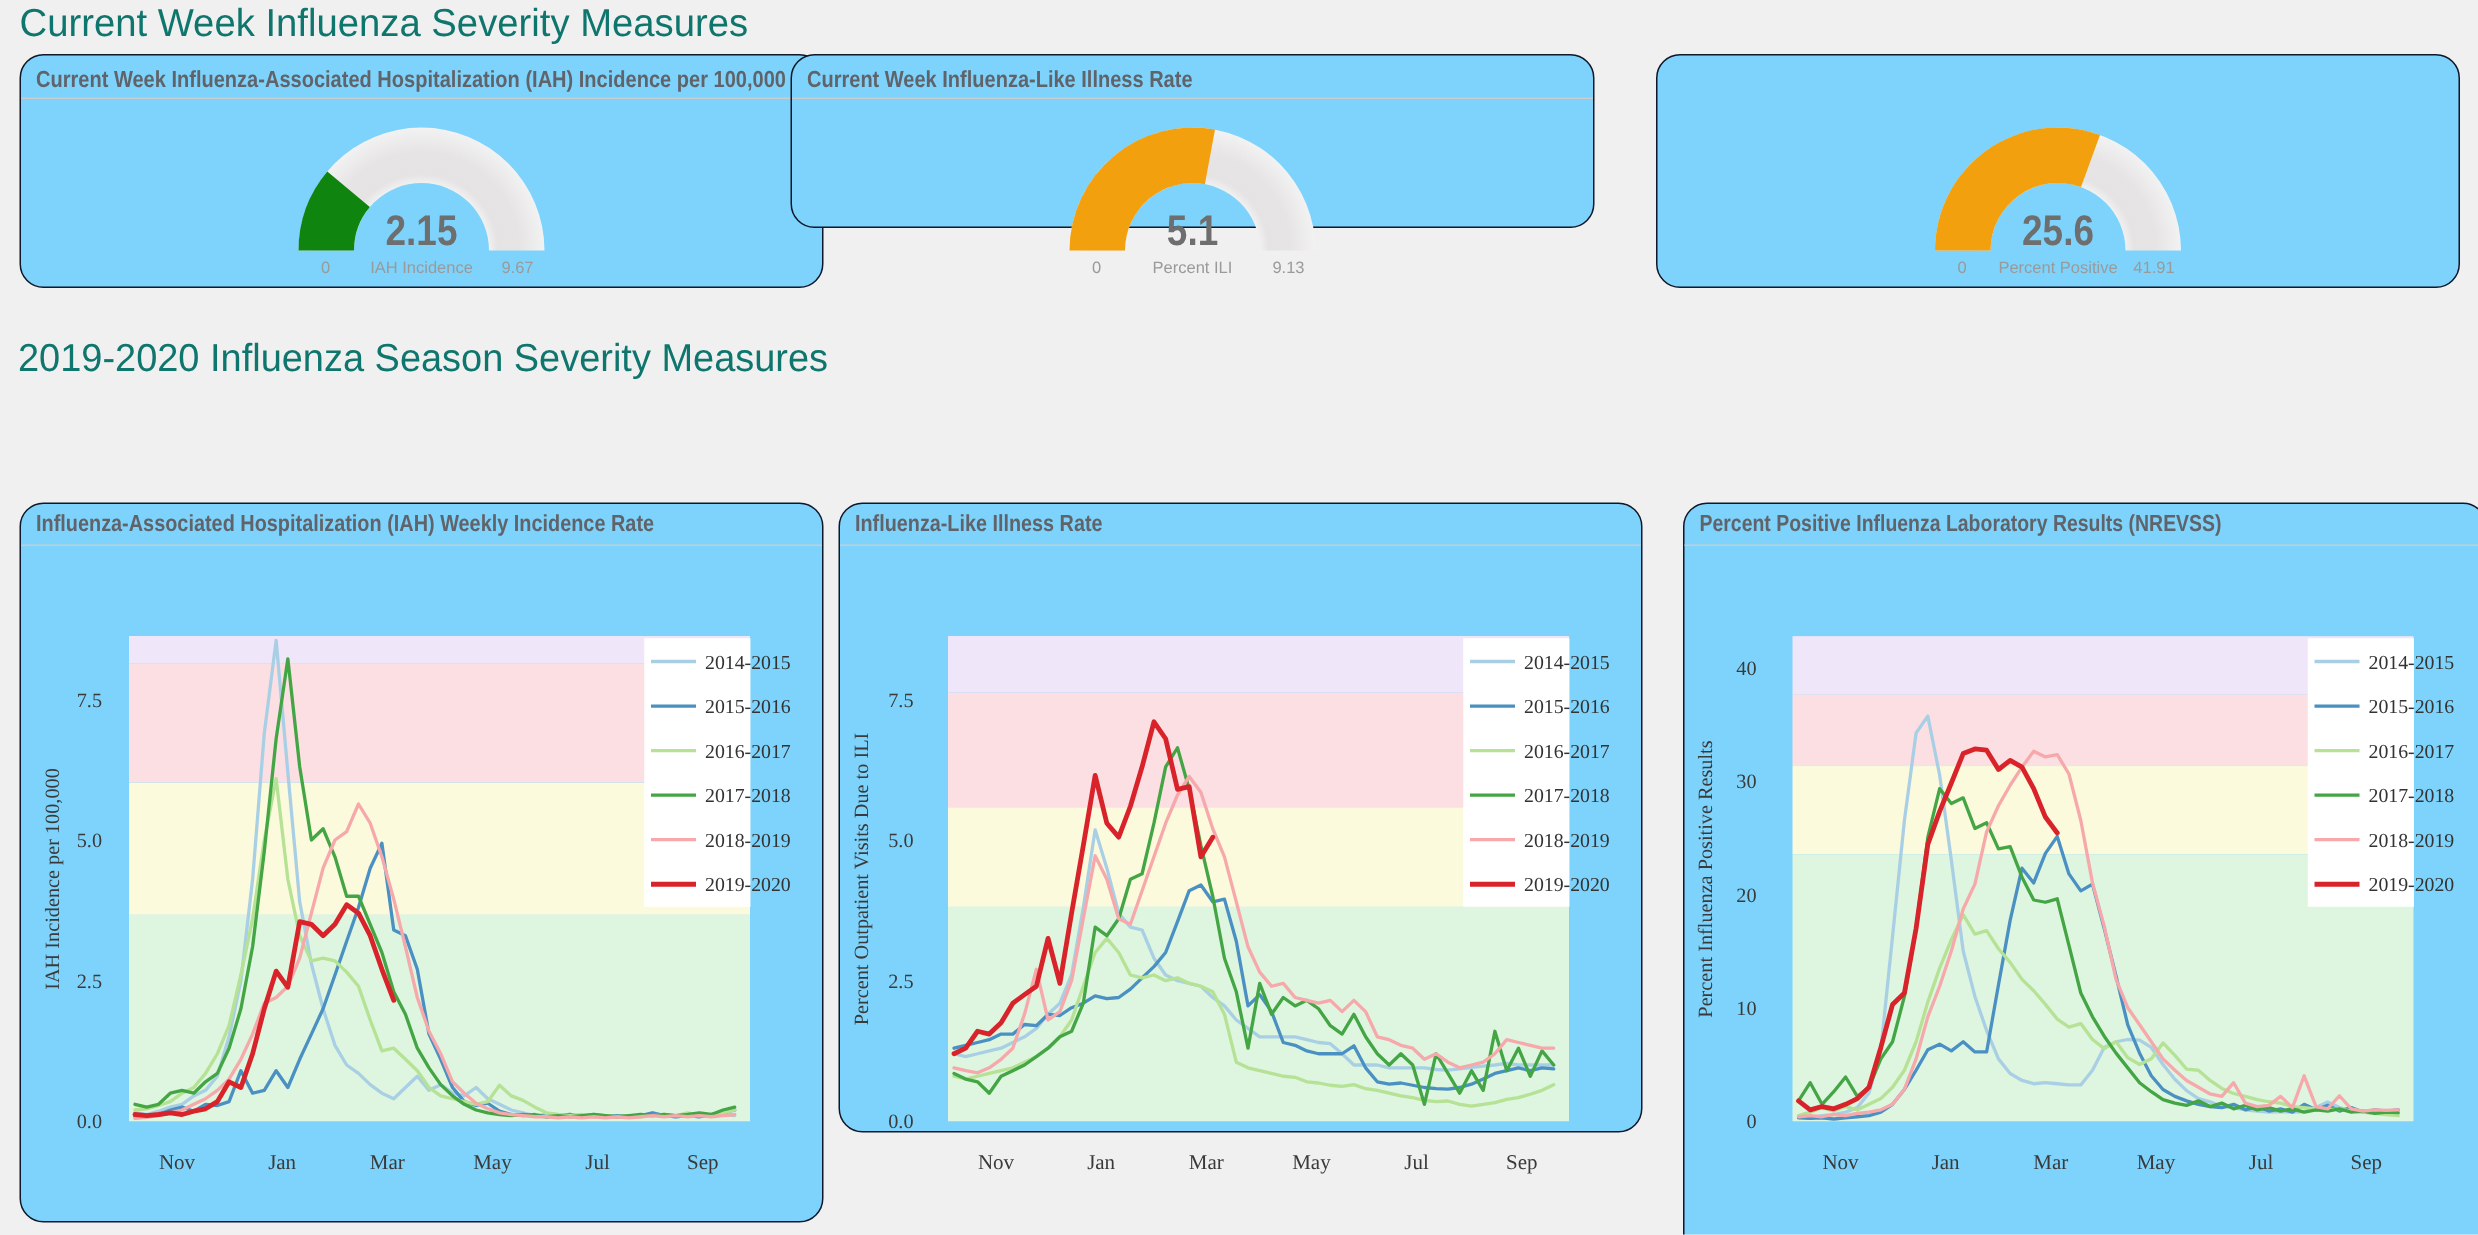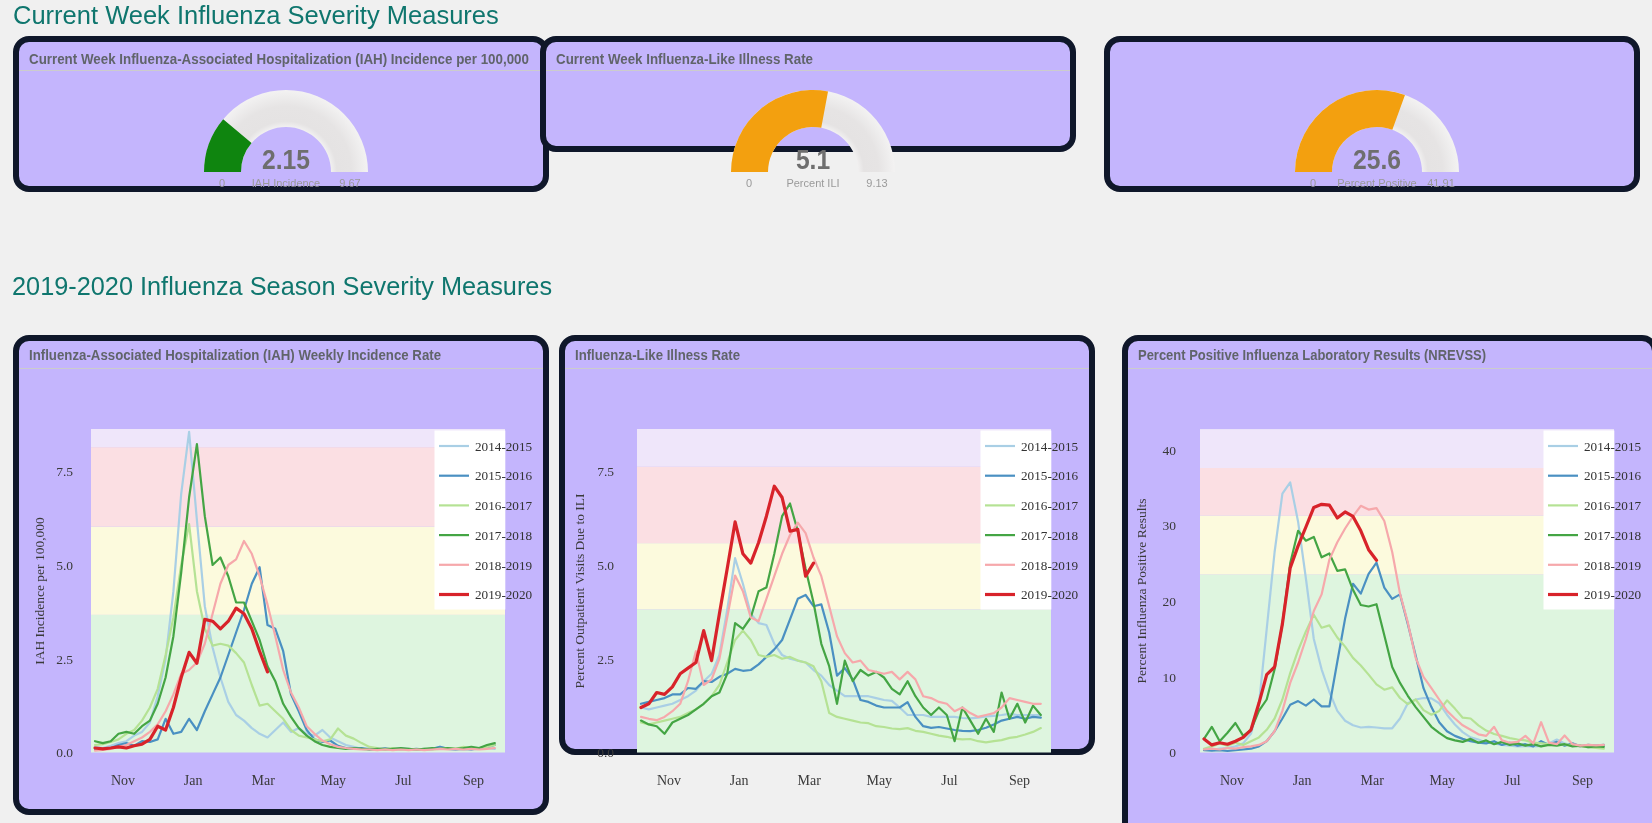--- a/index.html
+++ b/index.html
@@ -1,17 +1,17 @@
 <!DOCTYPE html>
 <html><head><meta charset="utf-8"><style>
 * { margin:0; padding:0; box-sizing:border-box; }
 html,body { width:1652px; height:823px; background:#f0f0f0; overflow:hidden;
   font-family:"Liberation Sans",sans-serif; position:relative; }
 .h1 { position:absolute; font-size:26px; font-weight:400; color:#0f766e; letter-spacing:0; }
-.panel { position:absolute; width:536px; background:#c4b5fd; border:6px solid #0f172a;
+.panel { position:absolute; width:536px; background:#7dd3fc; border:1px solid #0f172a;
   border-radius:16px; }
 .ptitle { height:29px; border-bottom:1px solid #cccccc; padding:8px 10px 0 10px;
   font-size:15.5px; font-weight:bold; color:#60646a; white-space:nowrap; overflow:hidden; }
 .ptitle2 { height:28px; border-bottom:1px solid #cccccc; padding:4.5px 10px 0 10px;
   font-size:15.5px; font-weight:bold; color:#60646a; white-space:nowrap; overflow:hidden; }
 </style></head><body>
 <div class="h1" style="left:12.5px; top:0px;"><span style="display:inline-block;transform:scaleX(0.981);transform-origin:0 50%;">Current Week Influenza Severity Measures</span></div>
 <div class="panel" style="left:13px; top:36px; height:156px;">
 <div class="ptitle"><span style="display:inline-block;transform:scaleX(0.8616);transform-origin:0 50%;">Current Week Influenza-Associated Hospitalization (IAH) Incidence per 100,000</span></div>
 <svg width="534" height="126" style="position:absolute;left:0;top:29px">
@@ -25,21 +25,21 @@
         </radialGradient>
       </defs>
 <path d="M 185.0 101.0 A 82.0 82.0 0 0 1 349.0 101.0 L 312.0 101.0 A 45.0 45.0 0 0 0 222.0 101.0 Z" fill="url(#gg4351)"></path>
 <path d="M 185.00 101.00 A 82.0 82.0 0 0 1 204.20 48.27 L 232.54 72.06 A 45.0 45.0 0 0 0 222.00 101.00 Z" fill="#0f850f"></path>
 <text x="0" y="0" text-anchor="middle" font-size="28.5" font-weight="bold" fill="#6e6e6e" font-family="Liberation Sans,sans-serif" transform="translate(267.0,97.5) scale(0.865,1)">2.15</text>
 <text x="203.0" y="116" text-anchor="middle" font-size="11" fill="#9a9a9a" font-family="Liberation Sans,sans-serif">0</text>
 <text x="267.0" y="116" text-anchor="middle" font-size="11" fill="#9a9a9a" font-family="Liberation Sans,sans-serif">IAH Incidence</text>
 <text x="331.0" y="116" text-anchor="middle" font-size="11" fill="#9a9a9a" font-family="Liberation Sans,sans-serif">9.67</text>
 </svg>
 </div>
-<div class="panel" style="left:540px; top:36px; height:116px;">
+<div class="panel" style="left:527px; top:36px; height:116px;">
 <div class="ptitle"><span style="display:inline-block;transform:scaleX(0.8607);transform-origin:0 50%;">Current Week Influenza-Like Illness Rate</span></div>
 <svg width="534" height="126" style="position:absolute;left:0;top:29px">
 <defs>
         <radialGradient id="gg4733" gradientUnits="userSpaceOnUse" cx="267.0" cy="101.0" r="82.0">
           <stop offset="0.55" stop-color="#f1f0f0"></stop>
           <stop offset="0.62" stop-color="#e5e3e3"></stop>
           <stop offset="0.80" stop-color="#e6e4e4"></stop>
           <stop offset="0.94" stop-color="#efeeee"></stop>
           <stop offset="1" stop-color="#f3f2f2"></stop>
         </radialGradient>
@@ -64,21 +64,21 @@
         </radialGradient>
       </defs>
 <path d="M 185.0 101.0 A 82.0 82.0 0 0 1 349.0 101.0 L 312.0 101.0 A 45.0 45.0 0 0 0 222.0 101.0 Z" fill="url(#gg1718)"></path>
 <path d="M 185.00 101.00 A 82.0 82.0 0 0 1 294.98 23.92 L 282.35 58.70 A 45.0 45.0 0 0 0 222.00 101.00 Z" fill="#f3a00f"></path>
 <text x="0" y="0" text-anchor="middle" font-size="28.5" font-weight="bold" fill="#6e6e6e" font-family="Liberation Sans,sans-serif" transform="translate(267.0,97.5) scale(0.865,1)">25.6</text>
 <text x="203.0" y="116" text-anchor="middle" font-size="11" fill="#9a9a9a" font-family="Liberation Sans,sans-serif">0</text>
 <text x="267.0" y="116" text-anchor="middle" font-size="11" fill="#9a9a9a" font-family="Liberation Sans,sans-serif">Percent Positive</text>
 <text x="331.0" y="116" text-anchor="middle" font-size="11" fill="#9a9a9a" font-family="Liberation Sans,sans-serif">41.91</text>
 </svg>
 </div>
-<div class="h1" style="left:12px; top:223px;margin-top:48px;"><span style="display:inline-block;transform:scaleX(0.973);transform-origin:0 50%;">2019-2020 Influenza Season Severity Measures</span></div>
+<div class="h1" style="left:12px; top:223px;"><span style="display:inline-block;transform:scaleX(0.973);transform-origin:0 50%;">2019-2020 Influenza Season Severity Measures</span></div>
 <div class="panel" style="left:13px; top:335px; height:480px;">
 <div class="ptitle2"><span style="display:inline-block;transform:scaleX(0.8548);transform-origin:0 50%;">Influenza-Associated Hospitalization (IAH) Weekly Incidence Rate</span></div>
 <svg width="534" height="450" style="position:absolute;left:0;top:29px">
 <rect x="72.0" y="59.0" width="414.0" height="18.3" fill="#efe6fa"></rect>
 <rect x="72.0" y="77.2" width="414.0" height="79.5" fill="#fbdfe3"></rect>
 <rect x="72.0" y="156.8" width="414.0" height="88.1" fill="#fcfadd"></rect>
 <rect x="72.0" y="244.9" width="414.0" height="137.6" fill="#def5df"></rect>
 <polyline points="76.0,376.9 83.8,378.0 91.7,375.8 99.5,373.1 107.4,371.2 115.2,365.6 123.0,361.9 130.9,352.5 138.7,326.2 146.6,288.8 154.4,221.2 162.2,123.8 170.1,61.9 177.9,150.0 185.8,236.2 193.6,277.5 201.4,307.5 209.3,331.9 217.1,345.0 225.0,350.6 232.8,358.1 240.6,363.8 248.5,367.5 256.3,360.0 264.2,352.5 272.0,361.9 279.8,358.1 287.7,363.8 295.5,365.6 303.4,360.0 311.2,367.5 319.0,371.2 326.9,375.0 334.7,376.9 342.6,378.8 350.4,378.0 358.2,378.8 366.1,378.0 373.9,378.8 381.8,378.0 389.6,378.8 397.4,379.5 405.3,378.8 413.1,379.5 421.0,376.9 428.8,378.8 436.6,379.5 444.5,378.0 452.3,379.5 460.2,378.8 468.0,378.0 475.8,378.8" fill="none" stroke="#a9cfe5" stroke-width="2.2" stroke-linejoin="round" stroke-linecap="round"></polyline>
 <polyline points="76.0,379.5 83.8,378.8 91.7,378.0 99.5,375.0 107.4,373.1 115.2,375.8 123.0,371.2 130.9,372.0 138.7,369.4 146.6,348.8 154.4,363.8 162.2,361.9 170.1,348.8 177.9,360.0 185.8,341.2 193.6,324.4 201.4,307.5 209.3,285.0 217.1,262.5 225.0,240.0 232.8,213.8 240.6,197.2 248.5,255.0 256.3,258.8 264.2,281.2 272.0,324.4 279.8,341.2 287.7,360.0 295.5,369.4 303.4,372.0 311.2,370.5 319.0,375.8 326.9,378.0 334.7,378.8 342.6,378.0 350.4,379.5 358.2,378.8 366.1,378.0 373.9,379.5 381.8,378.8 389.6,379.5 397.4,378.8 405.3,379.5 413.1,378.8 421.0,376.9 428.8,378.8 436.6,379.5 444.5,378.8 452.3,379.5 460.2,378.0 468.0,376.9 475.8,375.0" fill="none" stroke="#4a90c2" stroke-width="2.2" stroke-linejoin="round" stroke-linecap="round"></polyline>
 <polyline points="76.0,375.0 83.8,374.2 91.7,372.0 99.5,369.4 107.4,363.8 115.2,360.0 123.0,350.6 130.9,337.5 138.7,318.8 146.6,285.0 154.4,247.5 162.2,195.0 170.1,154.1 177.9,221.2 185.8,258.8 193.6,275.6 201.4,273.8 209.3,275.6 217.1,283.1 225.0,292.5 232.8,315.0 240.6,335.6 248.5,333.8 256.3,341.2 264.2,348.8 272.0,360.0 279.8,365.6 287.7,367.5 295.5,369.4 303.4,371.2 311.2,369.4 319.0,358.5 326.9,365.6 334.7,368.6 342.6,373.1 350.4,376.9 358.2,378.0 366.1,378.8 373.9,378.0 381.8,379.5 389.6,378.8 397.4,379.5 405.3,378.8 413.1,379.5 421.0,378.8 428.8,378.0 436.6,378.8 444.5,376.9 452.3,378.8 460.2,378.0 468.0,376.9 475.8,375.0" fill="none" stroke="#b5e294" stroke-width="2.2" stroke-linejoin="round" stroke-linecap="round"></polyline>

